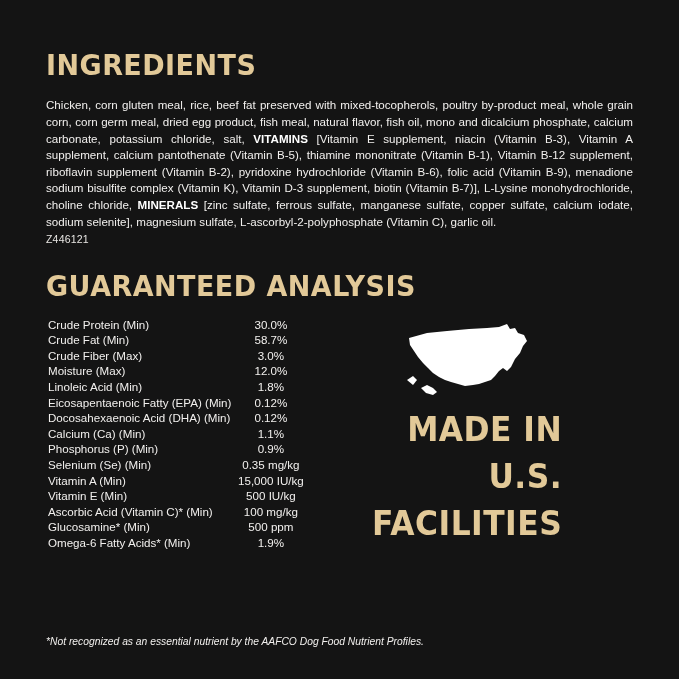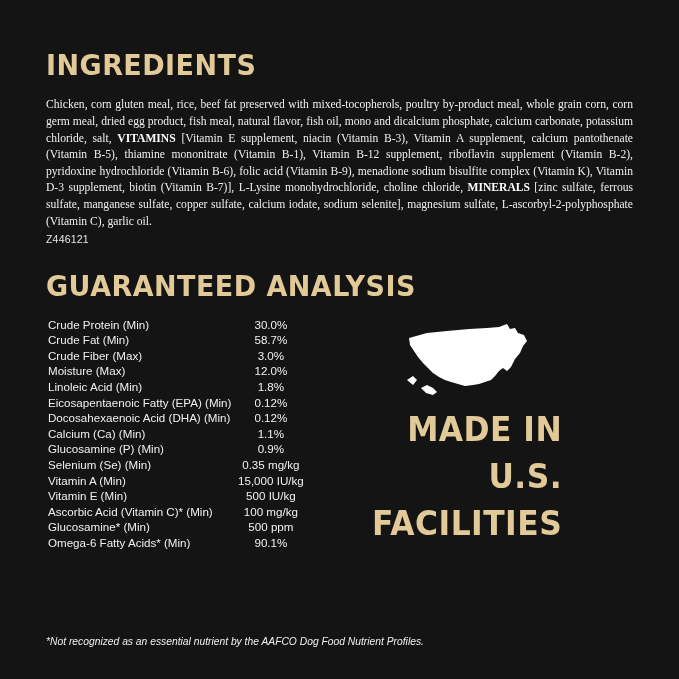--- a/index.html
+++ b/index.html
@@ -36,21 +36,20 @@
     margin-top: 6px;
   }
   .ingredients-body {
     margin-top: 17px;
     font-size: 11.6px;
     line-height: 16.6px;
     color: #f2f0ee;
     text-align: justify;
     text-justify: inter-word;
     width: 587px;
-    font-family: Liberation Serif, serif;
   }
   .ingredients-body b {
     font-weight: bold;
     color: #ffffff;
   }
   .lot-code {
     margin-top: 3px;
     font-size: 10.5px;
     color: #e8e6e3;
     letter-spacing: 0.2px;
@@ -154,21 +153,21 @@
           </tr>
           <tr>
             <td class="label">Docosahexaenoic Acid (DHA) (Min)</td>
             <td class="value">0.12%</td>
           </tr>
           <tr>
             <td class="label">Calcium (Ca) (Min)</td>
             <td class="value">1.1%</td>
           </tr>
           <tr>
-            <td class="label">Glucosamine (P) (Min)</td>
+            <td class="label">Phosphorus (P) (Min)</td>
             <td class="value">0.9%</td>
           </tr>
           <tr>
             <td class="label">Selenium (Se) (Min)</td>
             <td class="value">0.35 mg/kg</td>
           </tr>
           <tr>
             <td class="label">Vitamin A (Min)</td>
             <td class="value">15,000 IU/kg</td>
           </tr>
@@ -179,21 +178,21 @@
           <tr>
             <td class="label">Ascorbic Acid (Vitamin C)* (Min)</td>
             <td class="value">100 mg/kg</td>
           </tr>
           <tr>
             <td class="label">Glucosamine* (Min)</td>
             <td class="value">500 ppm</td>
           </tr>
           <tr>
             <td class="label">Omega-6 Fatty Acids* (Min)</td>
-            <td class="value">90.1%</td>
+            <td class="value">1.9%</td>
           </tr>
         </tbody>
     </table>
 
     <div class="badge">
       <svg class="map-icon" width="128" height="78" viewBox="0 0 128 78" aria-hidden="true">
         <path fill="#ffffff" d="M6,16 L24,11 L44,9 L66,7 L84,6 L96,5 L104,2 L107,7 L112,6 L115,11
           L121,13 L124,19 L120,24 L117,31 L112,37 L108,45 L104,49 L100,46 L96,49
           L92,54 L88,58 L82,60 L76,62 L70,63 L62,64 L55,62 L48,60 L42,58 L36,55
           L30,51 L25,46 L20,41 L15,35 L11,29 L7,23 Z"></path>

